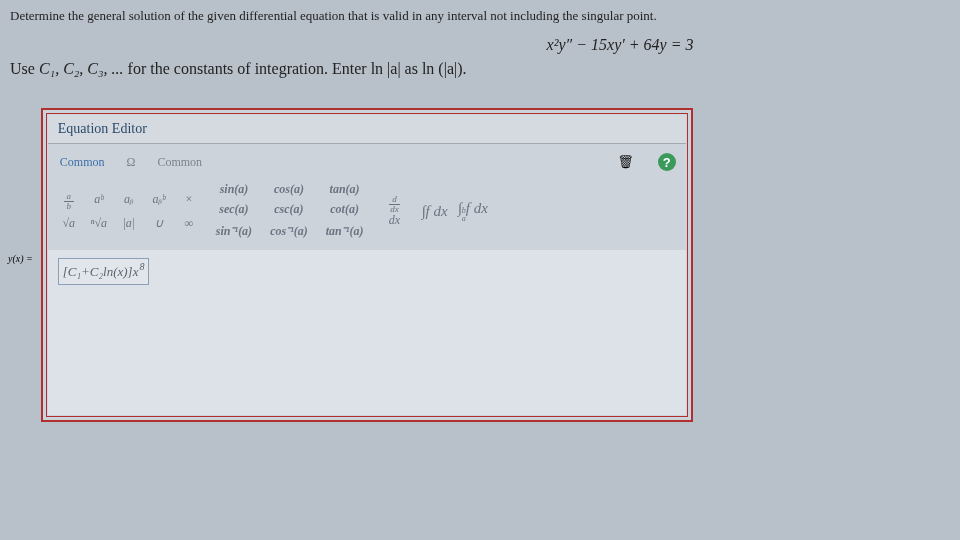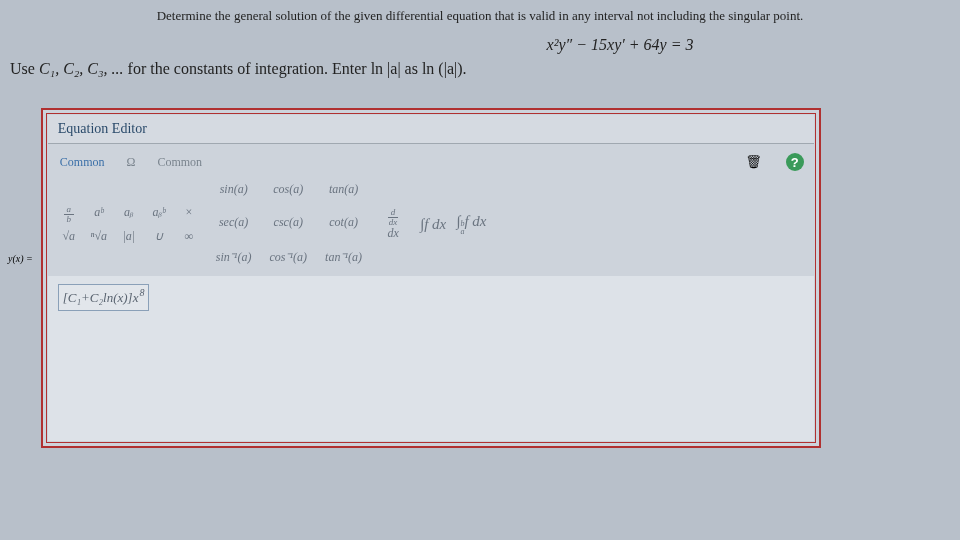--- a/index.html
+++ b/index.html
@@ -8,21 +8,21 @@
       background: #b8c0ca;
       width: 960px;
       height: 540px;
       overflow: hidden;
     }
     .question-area {
       padding: 8px 10px;
       color: #222;
       font-size: 13px;
     }
-    .question-text { margin-bottom: 12px; text-align: center; }
+    .question-text { margin-bottom: 12px; }
     .equation-main {
       text-align: center;
       font-style: italic;
       font-size: 16px;
       margin: 6px 0;
       padding-left: 280px;
     }
     .instruction { margin-top: 4px; font-size: 16px; }
     .answer-area {
       display: flex;
@@ -32,21 +32,21 @@
     .ylabel {
       font-style: italic;
       font-size: 10px;
       margin-top: 145px;
       margin-right: 8px;
       white-space: nowrap;
     }
     .editor-frame {
       border: 2px solid #b03030;
       background: #cdd3db;
-      width: 780px;
+      width: 652px;
       position: relative;
     }
     .editor-frame::after {
       content: "";
       position: absolute;
       inset: 3px;
       border: 1px solid #b03030;
       pointer-events: none;
     }
     .editor-titlebar {
@@ -139,22 +139,23 @@
     }
     .entered .exp {
       font-size: 10px;
       margin-bottom: 10px;
       margin-left: 1px;
     }
     .trig-grid {
       display: grid;
       grid-template-columns: repeat(3, auto);
       grid-template-rows: repeat(3, 18px);
-      gap: 15px 18px;
+      gap: 2px 18px;
       padding-right: 18px;
+      font-weight: bold;
     }
     .deriv-grid {
       display: grid;
       grid-template-rows: repeat(2, 18px);
       gap: 4px;
       padding-right: 14px;
     }
     .int-grid {
       display: grid;
       grid-template-columns: repeat(2, auto);

